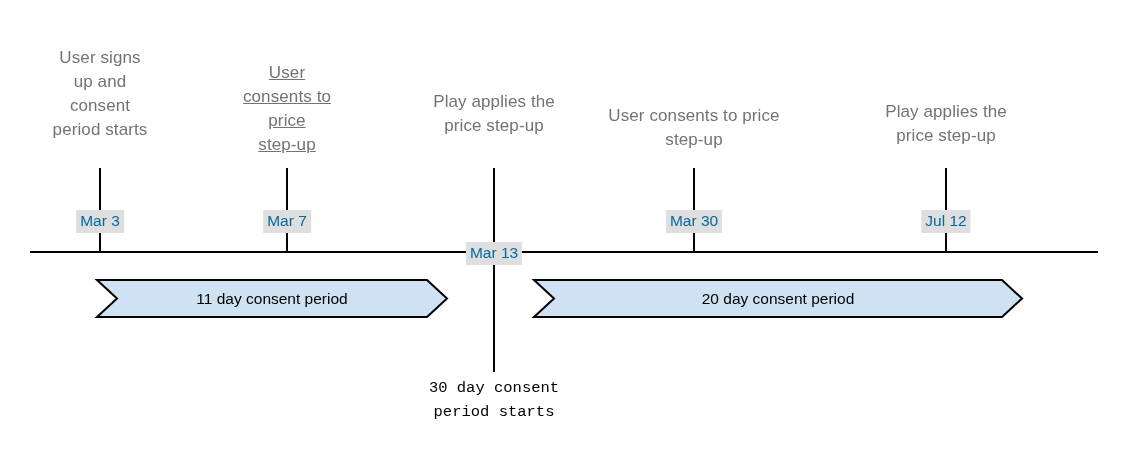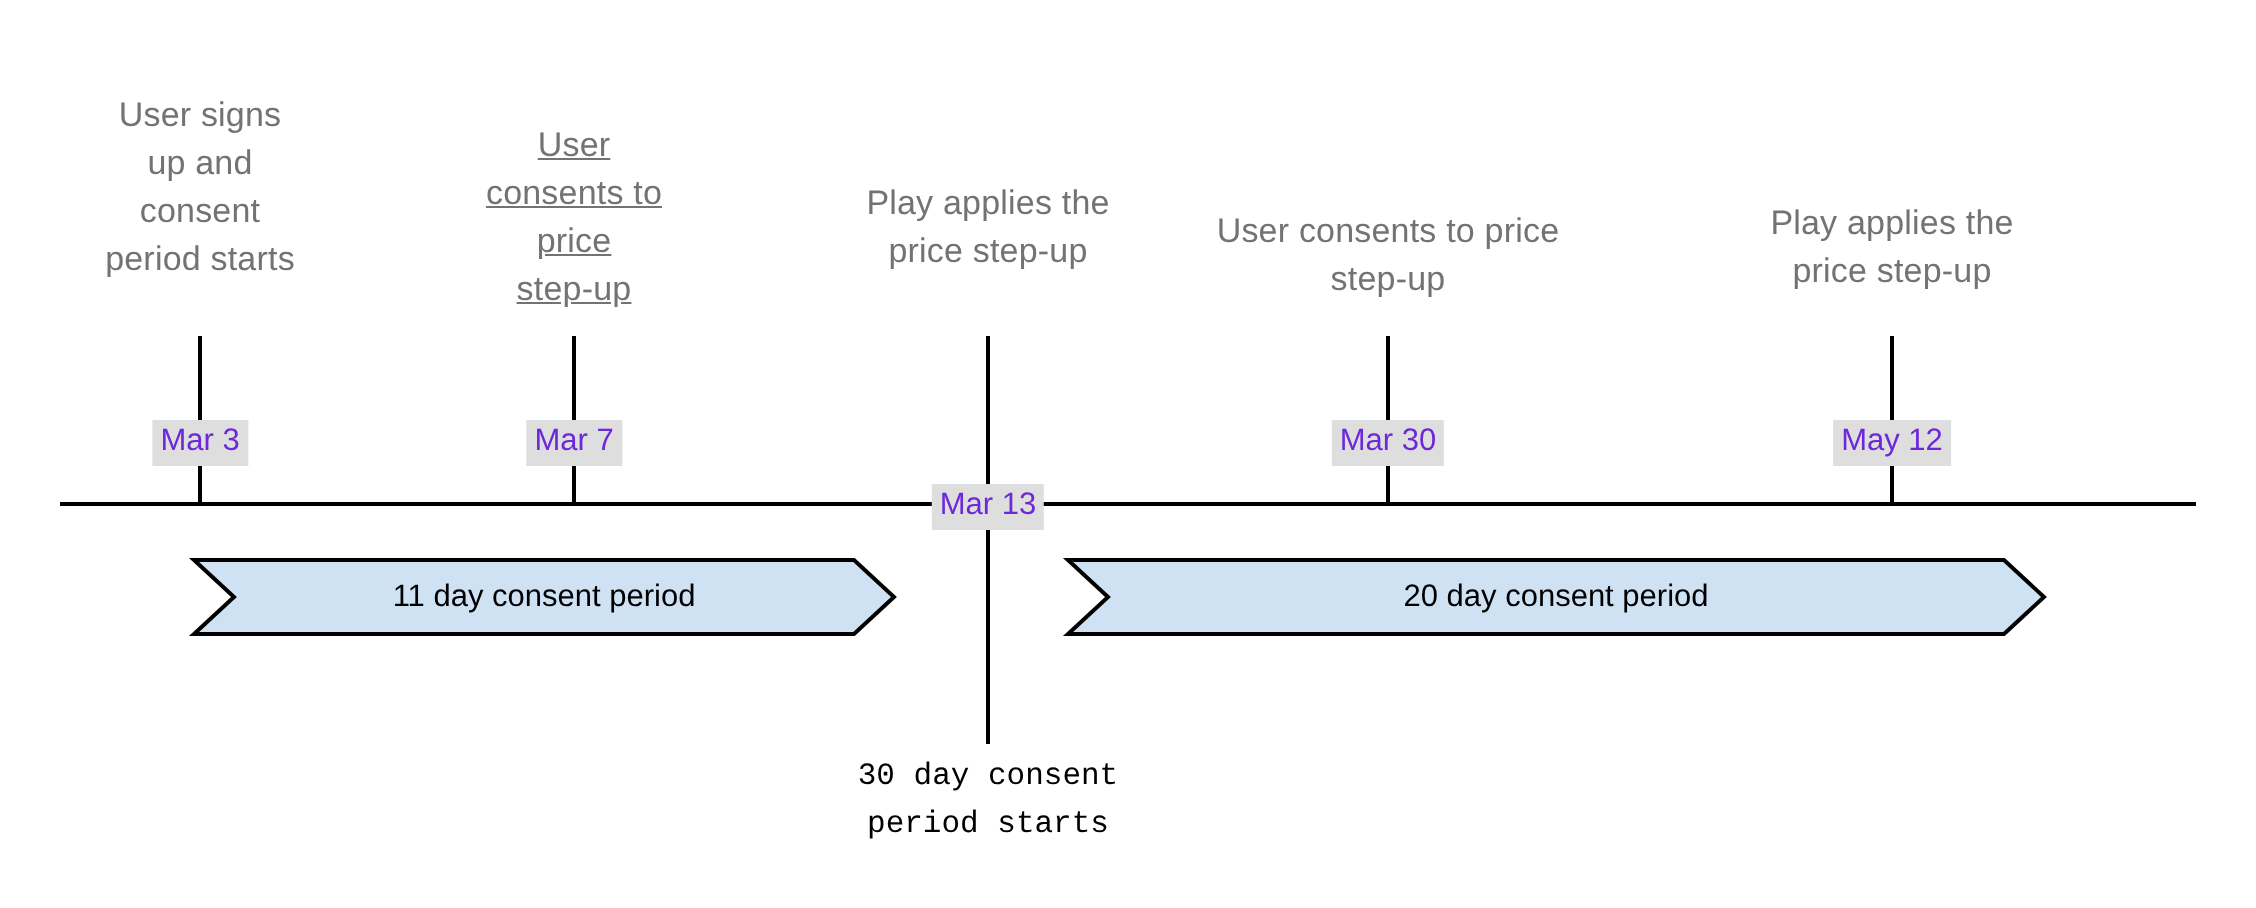--- a/index.html
+++ b/index.html
@@ -35,21 +35,21 @@
   }
 
   
   .date-pill {
     position: absolute;
     background: #dedede;
     font-size: 15.5px;
     line-height: 20px;
     padding: 1px 4px 2px 4px;
     white-space: nowrap;
-    color: #6d28d9;
+    color: #0369a1;
   }
 
   
   .below-caption {
     position: absolute;
     text-align: center;
     font-size: 15.5px;
     line-height: 24px;
     white-space: pre-line;
     color: #000000;
@@ -93,19 +93,19 @@
 step-up</div>
       <div class="date-pill" style="left: 287px; top: 210px; transform: translateX(-50%); background: rgb(222, 222, 222);">Mar 7</div>
       <div class="event-caption" style="left: 406.5px; top: 90px; width: 175px;">Play applies the
 price step-up</div>
       <div class="date-pill" style="left: 494px; top: 210px; transform: translateX(-50%); background: rgb(222, 222, 222); margin-top: 32px;">Mar 13</div>
       <div class="event-caption" style="left: 579px; top: 104px; width: 230px;">User consents to price
 step-up</div>
       <div class="date-pill" style="left: 694px; top: 210px; transform: translateX(-50%); background: rgb(222, 222, 222);">Mar 30</div>
       <div class="event-caption" style="left: 851px; top: 100px; width: 190px;">Play applies the
 price step-up</div>
-      <div class="date-pill" style="left: 946px; top: 210px; transform: translateX(-50%); background: rgb(222, 222, 222);">May 12</div>
+      <div class="date-pill" style="left: 946px; top: 210px; transform: translateX(-50%); background: rgb(222, 222, 222);">Jul 12</div>
       <div class="below-caption" style="left: 394px; top: 376px; width: 200px; font-family: Liberation Mono, monospace;">30 day consent
 period starts</div>
       <div class="band-label" style="left: 272px; top: 288.5px; transform: translateX(-50%);">11 day consent period</div>
       <div class="band-label" style="left: 778px; top: 288.5px; transform: translateX(-50%);">20 day consent period</div>
     </div>
 </div>
 
 </body></html>

